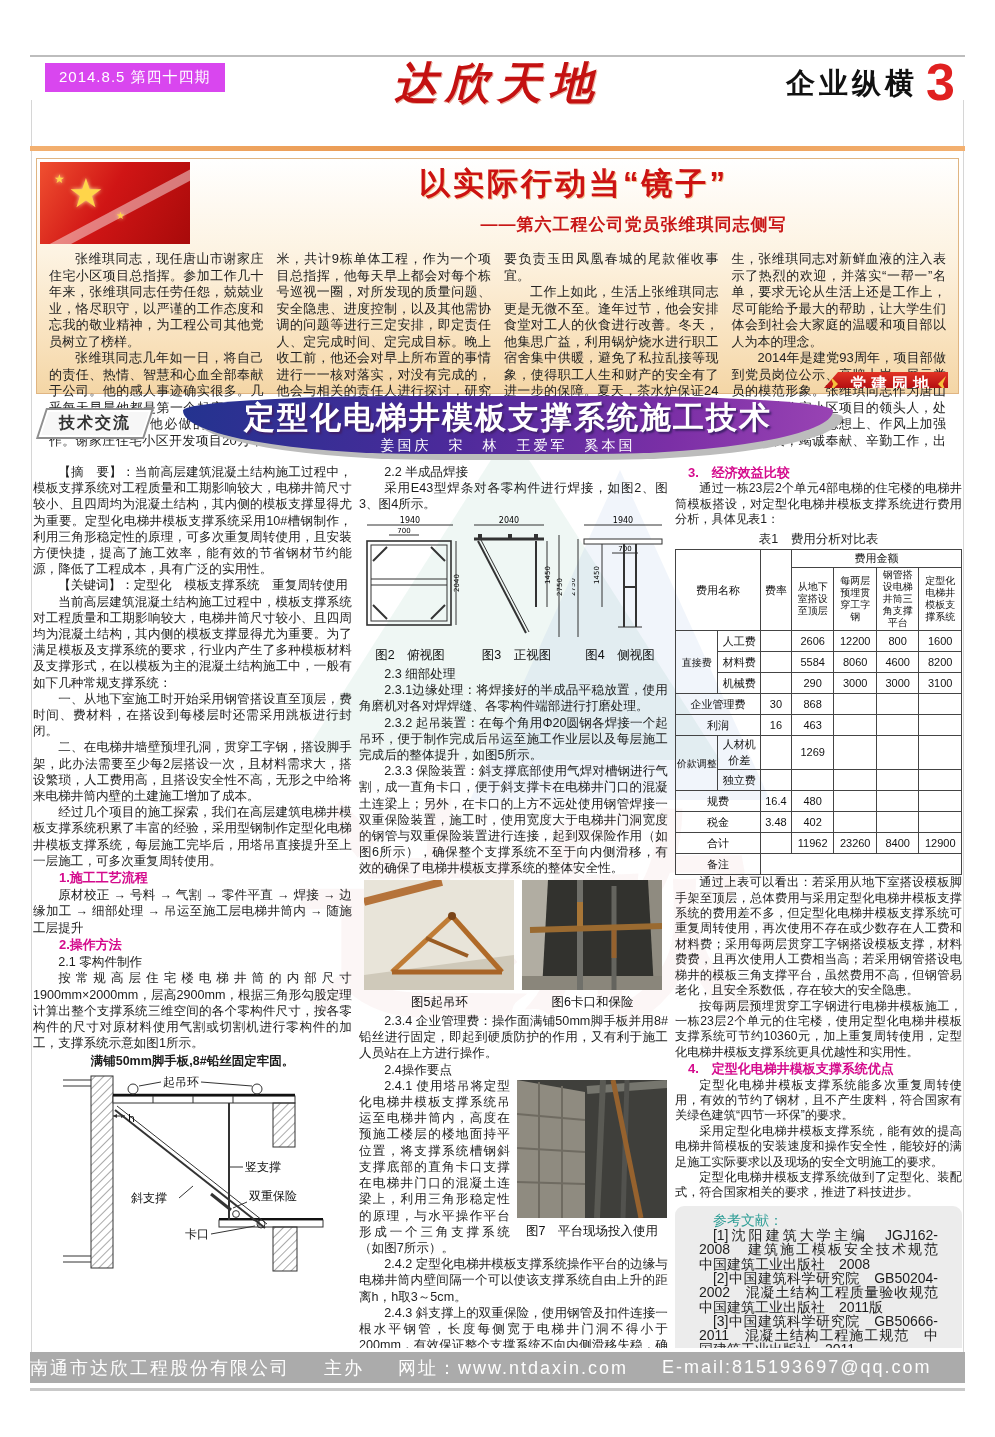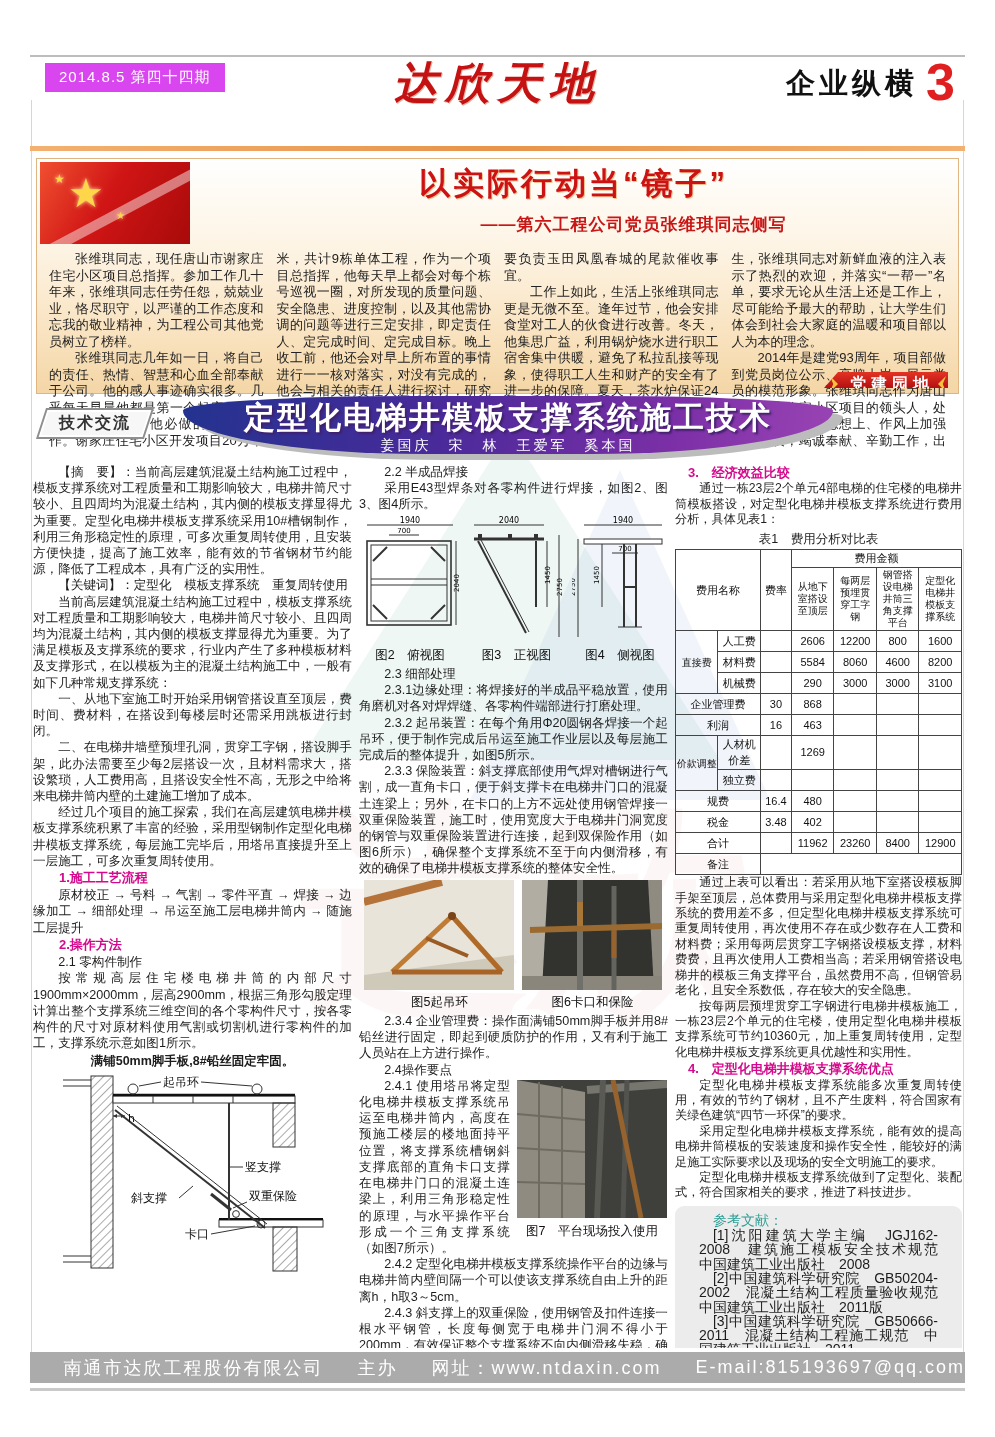--- a/index.html
+++ b/index.html
@@ -96,21 +96,21 @@
   table.cost td{height:18px;}
 
   
   .refs{background:#ececec;border-radius:9px;padding:7px 24px;margin-top:5px;
         font-size:14px;line-height:14.3px;}
   .refs .refs-label{color:#2e9e96;text-indent:1em;margin-bottom:1px;}
   .refs p{text-indent:1em;margin:0;}
 
   
   .footer{position:absolute;top:1352px;left:30px;right:30px;height:31px;background:#ababab;
-          display:flex;align-items:center;justify-content:flex-end;gap:34px;
+          display:flex;align-items:center;justify-content:flex-start;gap:34px;
           color:#fff;font-size:18px;letter-spacing:2px;}
   .hairline-bottom{position:absolute;top:1388px;left:30px;right:30px;height:3px;background:#c9c9c9;}
 
   
   .wm{position:absolute;pointer-events:none;}
   .wm1{left:300px;top:430px;width:420px;height:330px;background:rgba(95,175,145,.10);
        clip-path:polygon(50% 0,100% 100%,0 100%);}
   .wm2{left:470px;top:470px;width:300px;height:330px;background:rgba(100,140,210,.09);
        clip-path:polygon(50% 0,100% 100%,0 100%);}
   .wmchar{left:300px;top:760px;font-size:230px;font-weight:bold;color:rgba(190,70,70,.05);}

